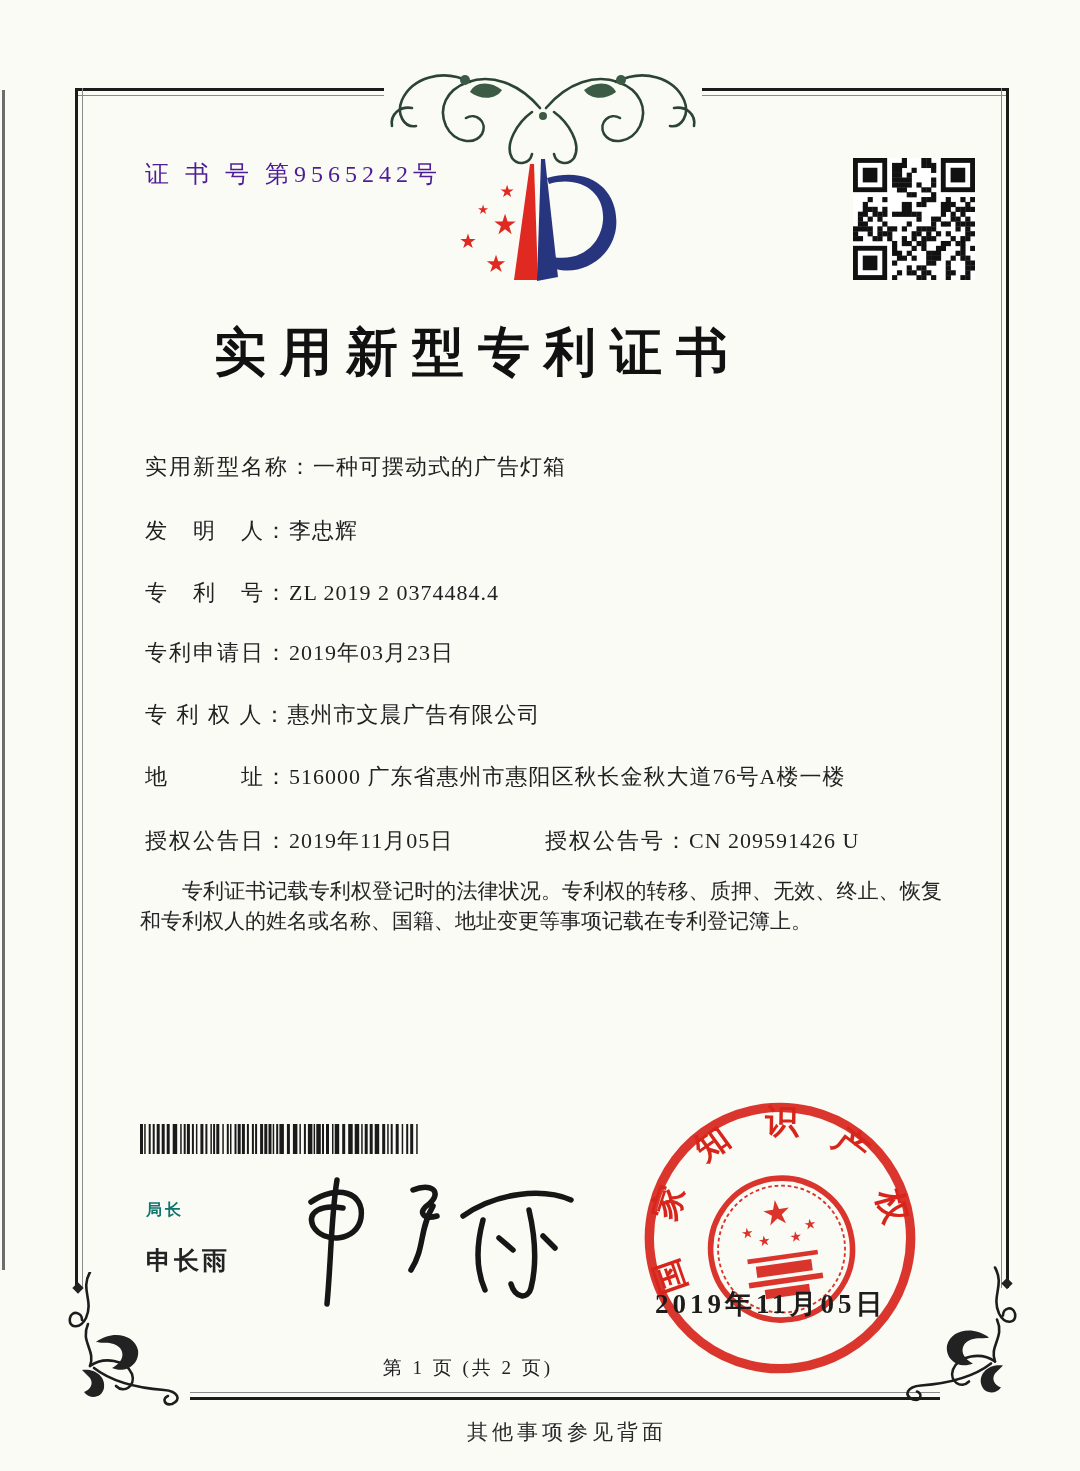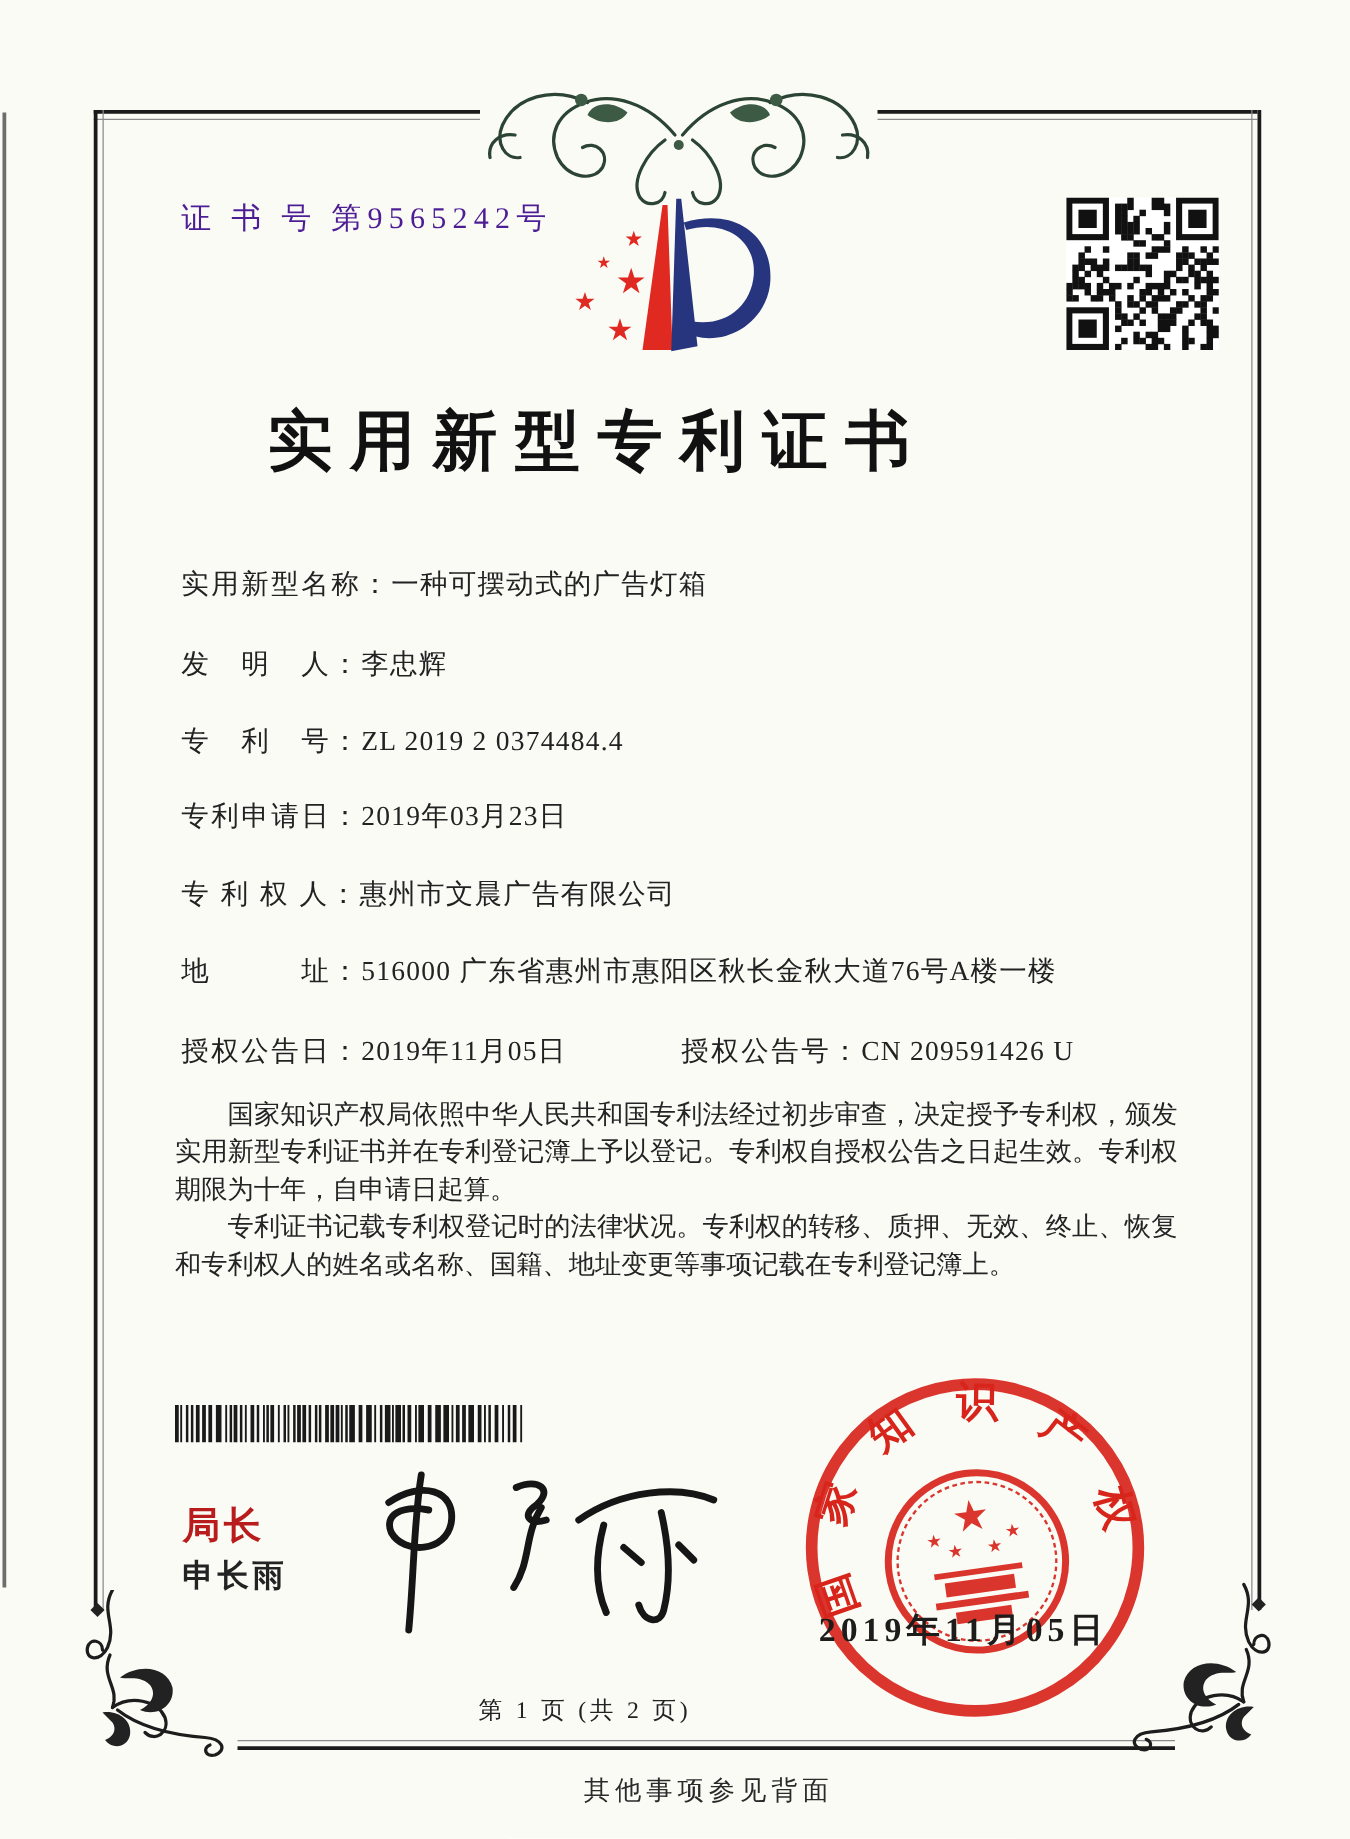--- a/index.html
+++ b/index.html
@@ -38,22 +38,22 @@
   .grant{top:826px;}
   .grant .pair2{position:absolute;left:400px;top:0;white-space:nowrap;}
 
   
   .body-text{position:absolute;left:140px;top:876px;width:802px;font-size:21px;line-height:30px;
              text-align:justify;color:#242424;}
   .body-text p{margin:0;text-indent:2em;}
 
   
   .barcode{position:absolute;left:140px;top:1124px;width:282px;height:30px;}
-  .director-title{position:absolute;left:146px;top:1200px;font-size:30px;font-weight:600;
-    font-family:"Liberation Sans","DejaVu Sans",sans-serif;letter-spacing:3px;color:#b91c1c;}
+  .director-title{position:absolute;left:146px;top:1200px;font-size:16px;font-weight:600;
+    font-family:"Liberation Sans","DejaVu Sans",sans-serif;letter-spacing:3px;color:#0f766e;}
   .director-name{position:absolute;left:146px;top:1244px;font-size:25px;font-weight:600;
     font-family:"Liberation Sans","DejaVu Sans",sans-serif;letter-spacing:3px;color:#232323;}
   .signature{position:absolute;left:285px;top:1172px;width:300px;height:145px;}
   .seal{position:absolute;left:640px;top:1098px;width:280px;height:280px;}
   .seal-date{position:absolute;left:655px;top:1286px;font-size:27px;letter-spacing:4px;color:#1d1c1a;font-weight:600;}
   .page-no{position:absolute;left:0;top:1355px;width:936px;text-align:center;font-size:19px;letter-spacing:3px;color:#222;}
   .back-note{position:absolute;left:0;top:1418px;width:1080px;text-align:center;font-size:21px;letter-spacing:4px;color:#2a2a2a;padding-left:27px;}
 </style>
 </head>
 <body>
@@ -362,21 +362,20 @@
   <div class="field f3"><span class="lab">专利申请日：</span><span>2019年03月23日</span></div>
   <div class="field f4"><span class="lab">专 利 权 人：</span><span>惠州市文晨广告有限公司</span></div>
   <div class="field f5"><span class="lab">地　　　址：</span><span>516000 广东省惠州市惠阳区秋长金秋大道76号A楼一楼</span></div>
 
   <div class="field grant">
     <span class="lab">授权公告日：</span><span>2019年11月05日</span>
     <span class="pair2"><span class="lab">授权公告号：</span><span>CN 209591426 U</span></span>
   </div>
 
   <div class="body-text">
-    <p>国家知识产权局依照中华人民共和国专利法经过初步审查，决定授予专利权，颁发实用新型专利证书并在专利登记簿上予以登记。专利权自授权公告之日起生效。专利权期限为十年，自申请日起算。</p>
     <p>专利证书记载专利权登记时的法律状况。专利权的转移、质押、无效、终止、恢复和专利权人的姓名或名称、国籍、地址变更等事项记载在专利登记簿上。</p>
   </div>
 
   <div class="barcode"><svg id="bar-svg" width="282" height="30">
         <rect x="0" y="0" width="3" height="30" fill="#1a1a1a"></rect>
         <rect x="4.2" y="0" width="1.5" height="30" fill="#1a1a1a"></rect>
         <rect x="8.7" y="0" width="2" height="30" fill="#1a1a1a"></rect>
         <rect x="12.7" y="0" width="2" height="30" fill="#1a1a1a"></rect>
         <rect x="16.7" y="0" width="3" height="30" fill="#1a1a1a"></rect>
         <rect x="21.7" y="0" width="3" height="30" fill="#1a1a1a"></rect>

